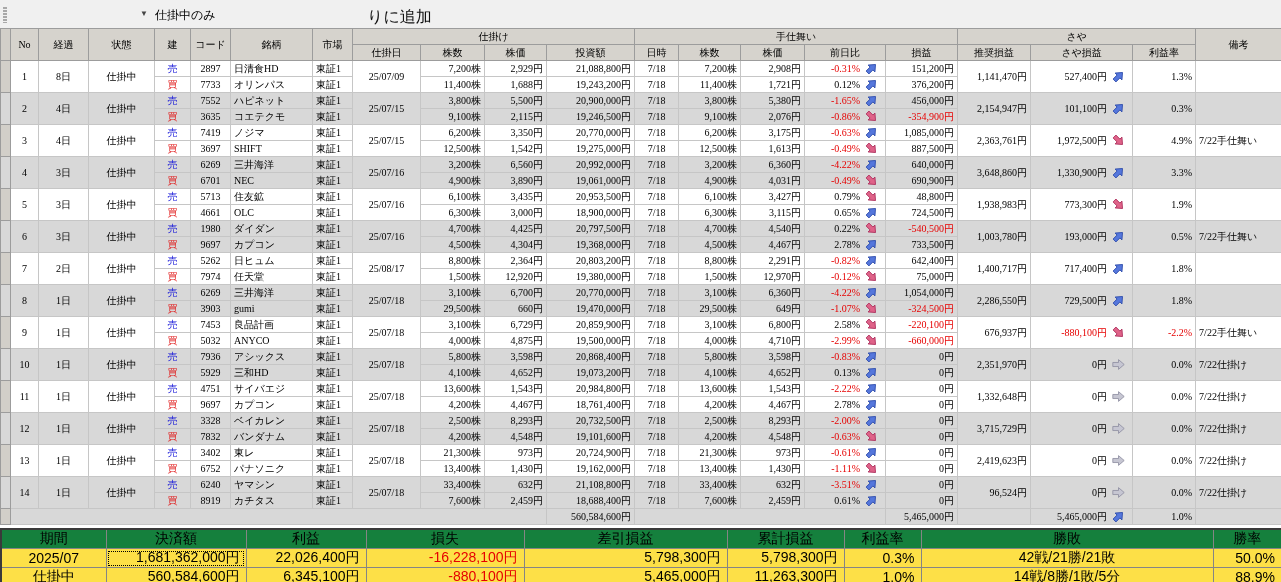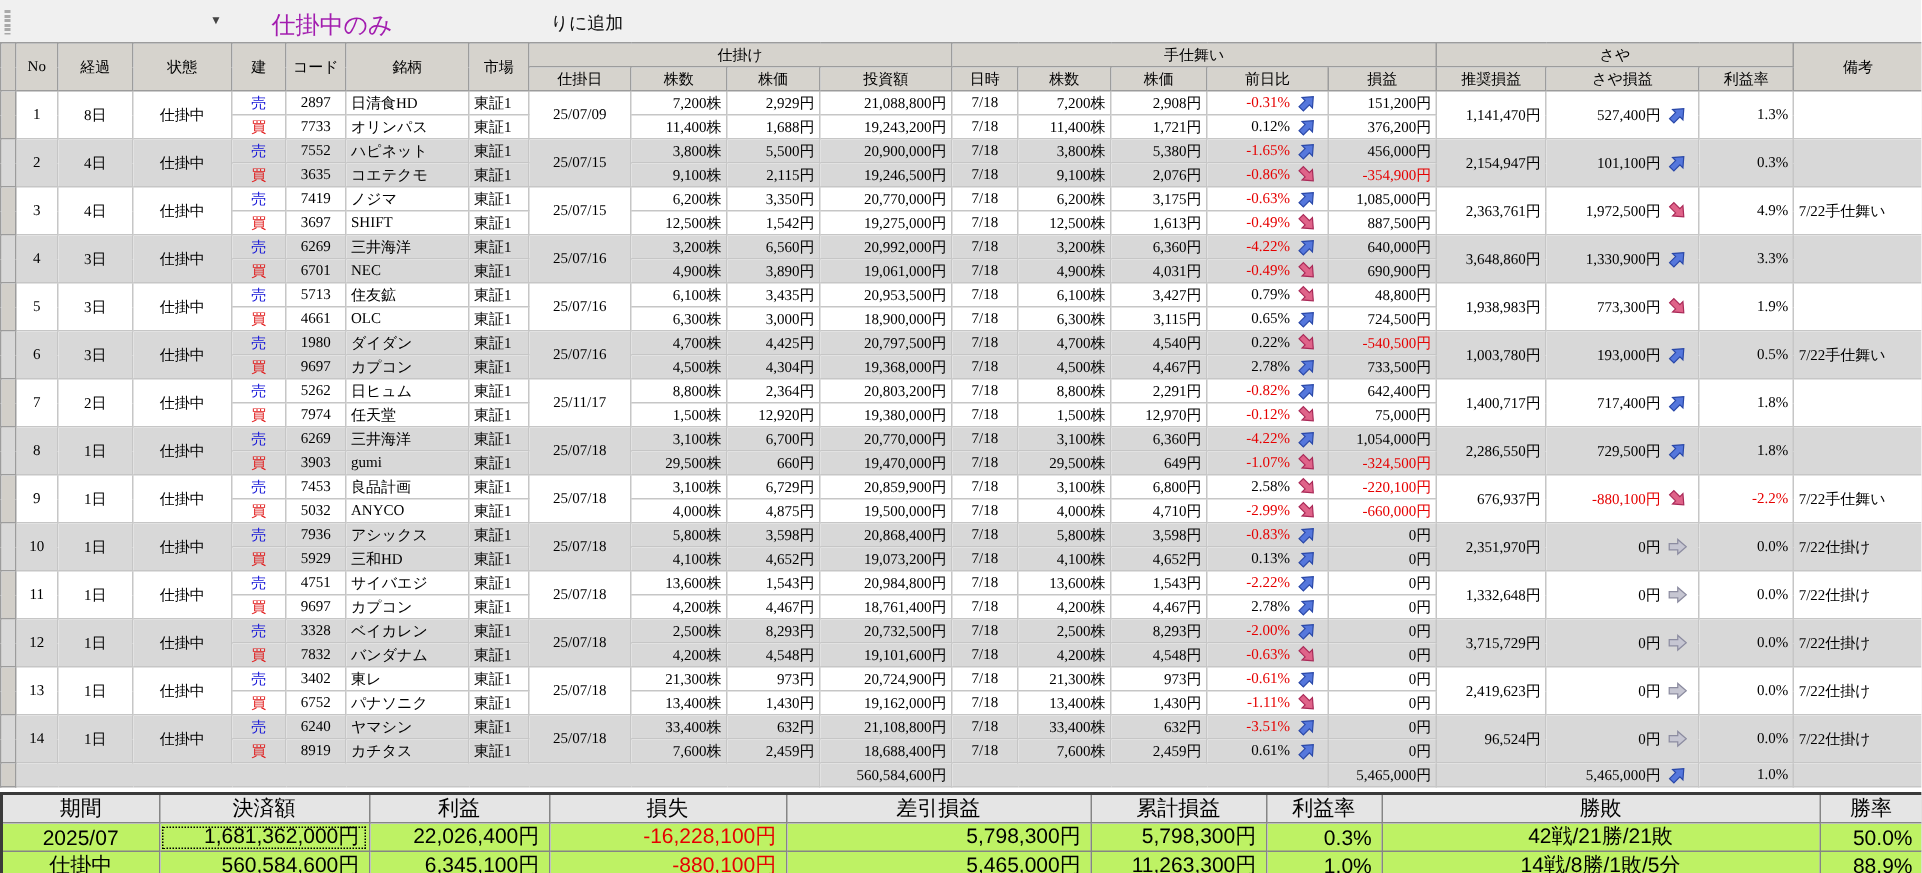--- a/index.html
+++ b/index.html
@@ -5,22 +5,22 @@
   html,body{margin:0;padding:0;background:#fff;}
   #app{position:relative;width:1281px;height:582px;overflow:hidden;
        font-family:"Liberation Sans","DejaVu Sans",sans-serif;color:#000;background:#fff;}
   
   #toolbar{position:absolute;top:0;left:0;width:1281px;height:28px;background:#f0f0f0;
            border-bottom:1px solid #d0d0d0;}
   #grip{position:absolute;left:3px;top:6px;width:4px;height:17px;
         background:repeating-linear-gradient(#f0f0f0 0 1px,#a8a8a8 1px 3px);}
   #combo{position:absolute;left:14px;top:3px;width:136px;height:21px;}
   #combo .caret{position:absolute;right:2px;top:6px;font-size:8px;color:#444;}
-  #filter-label{position:absolute;left:155px;top:7px;font-size:16px;color:#a21caf;margin-left:26px;}
-  #add-label{position:absolute;left:367px;top:7px;font-size:12px;color:#111;}
+  #filter-label{position:absolute;left:155px;top:7px;font-size:12px;color:#000000;}
+  #add-label{position:absolute;left:367px;top:7px;font-size:16px;color:#111;}
   #capital-overlay{position:absolute;left:225px;top:0;width:142px;height:28px;background:#fff;
            font-size:22px;font-weight:bold;line-height:28px;text-align:center;white-space:nowrap;z-index:5;}
   
   #grid{position:absolute;top:28px;left:0;border-collapse:collapse;table-layout:fixed;width:1281px;
         font-size:10px;font-family:Liberation Serif, serif;}
   #grid th{background:#d6d3cd;border:1px solid #9c9c9c;font-weight:normal;padding:0;height:15px;
            text-align:center;overflow:hidden;white-space:nowrap;}
   #grid td{border:1px solid #c6c6c6;padding:0 3px;height:15px;overflow:hidden;white-space:nowrap;
            background:#fff;}
   #grid tr.shade td{background:#d8d8d8;}
@@ -39,23 +39,23 @@
   .arrow svg{display:block;}
   .arrow.up svg{transform:rotate(-45deg);}
   .arrow.up polygon{fill:#5577dc;stroke:#2a48a8;}
   .arrow.down svg{transform:rotate(45deg);}
   .arrow.down polygon{fill:#df6389;stroke:#aa2a58;}
   .arrow.right polygon{fill:#c6c6d2;stroke:#8c8ca0;}
   #grid tfoot td{background:#d8d8d8;border-top:1px solid #9a9a9a;}
   
   #summary{position:absolute;top:528px;left:0;border-collapse:collapse;table-layout:fixed;width:1281px;
            font-size:14px;border:2px solid #3a3a3a;}
-  #summary th{background:#e5e5e5;border:1px solid #858585;font-weight:normal;height:16px;padding:0;
+  #summary th{background:#15803d;border:1px solid #858585;font-weight:normal;height:16px;padding:0;
               text-align:center;white-space:nowrap;}
-  #summary td{border:1px solid #858585;background:#bef264;height:15px;padding:0 6px;white-space:nowrap;overflow:hidden;}
+  #summary td{border:1px solid #858585;background:#fde047;height:15px;padding:0 6px;white-space:nowrap;overflow:hidden;}
   #summary td.c{text-align:center;}
   #summary td.r{text-align:right;}
   #summary .neg{color:#e60000;}
   #summary td.focus{outline:1px dotted #000;outline-offset:-3px;}
 </style>
 </head>
 <body>
 
 <div id="app">
 
@@ -509,21 +509,21 @@
         </tr>
         <tr class="top">
           <td class="gutter" rowspan="2"></td>
           <td class="c" rowspan="2">7</td>
           <td class="c" rowspan="2">2日</td>
           <td class="c" rowspan="2">仕掛中</td>
           <td class="sell">売</td>
           <td class="c">5262</td>
           <td class="l">日ヒュム</td>
           <td class="l">東証1</td>
-          <td class="c" rowspan="2">25/11/17</td>
+          <td class="c" rowspan="2">25/08/17</td>
           <td class="r">8,800株</td>
           <td class="r">2,364円</td>
           <td class="r">20,803,200円</td>
           <td class="c">7/18</td>
           <td class="r">8,800株</td>
           <td class="r">2,291円</td>
           <td class="pct">
             <div class="ar">
               <span class="num neg">-0.82%</span>
               <span class="arrow up">

